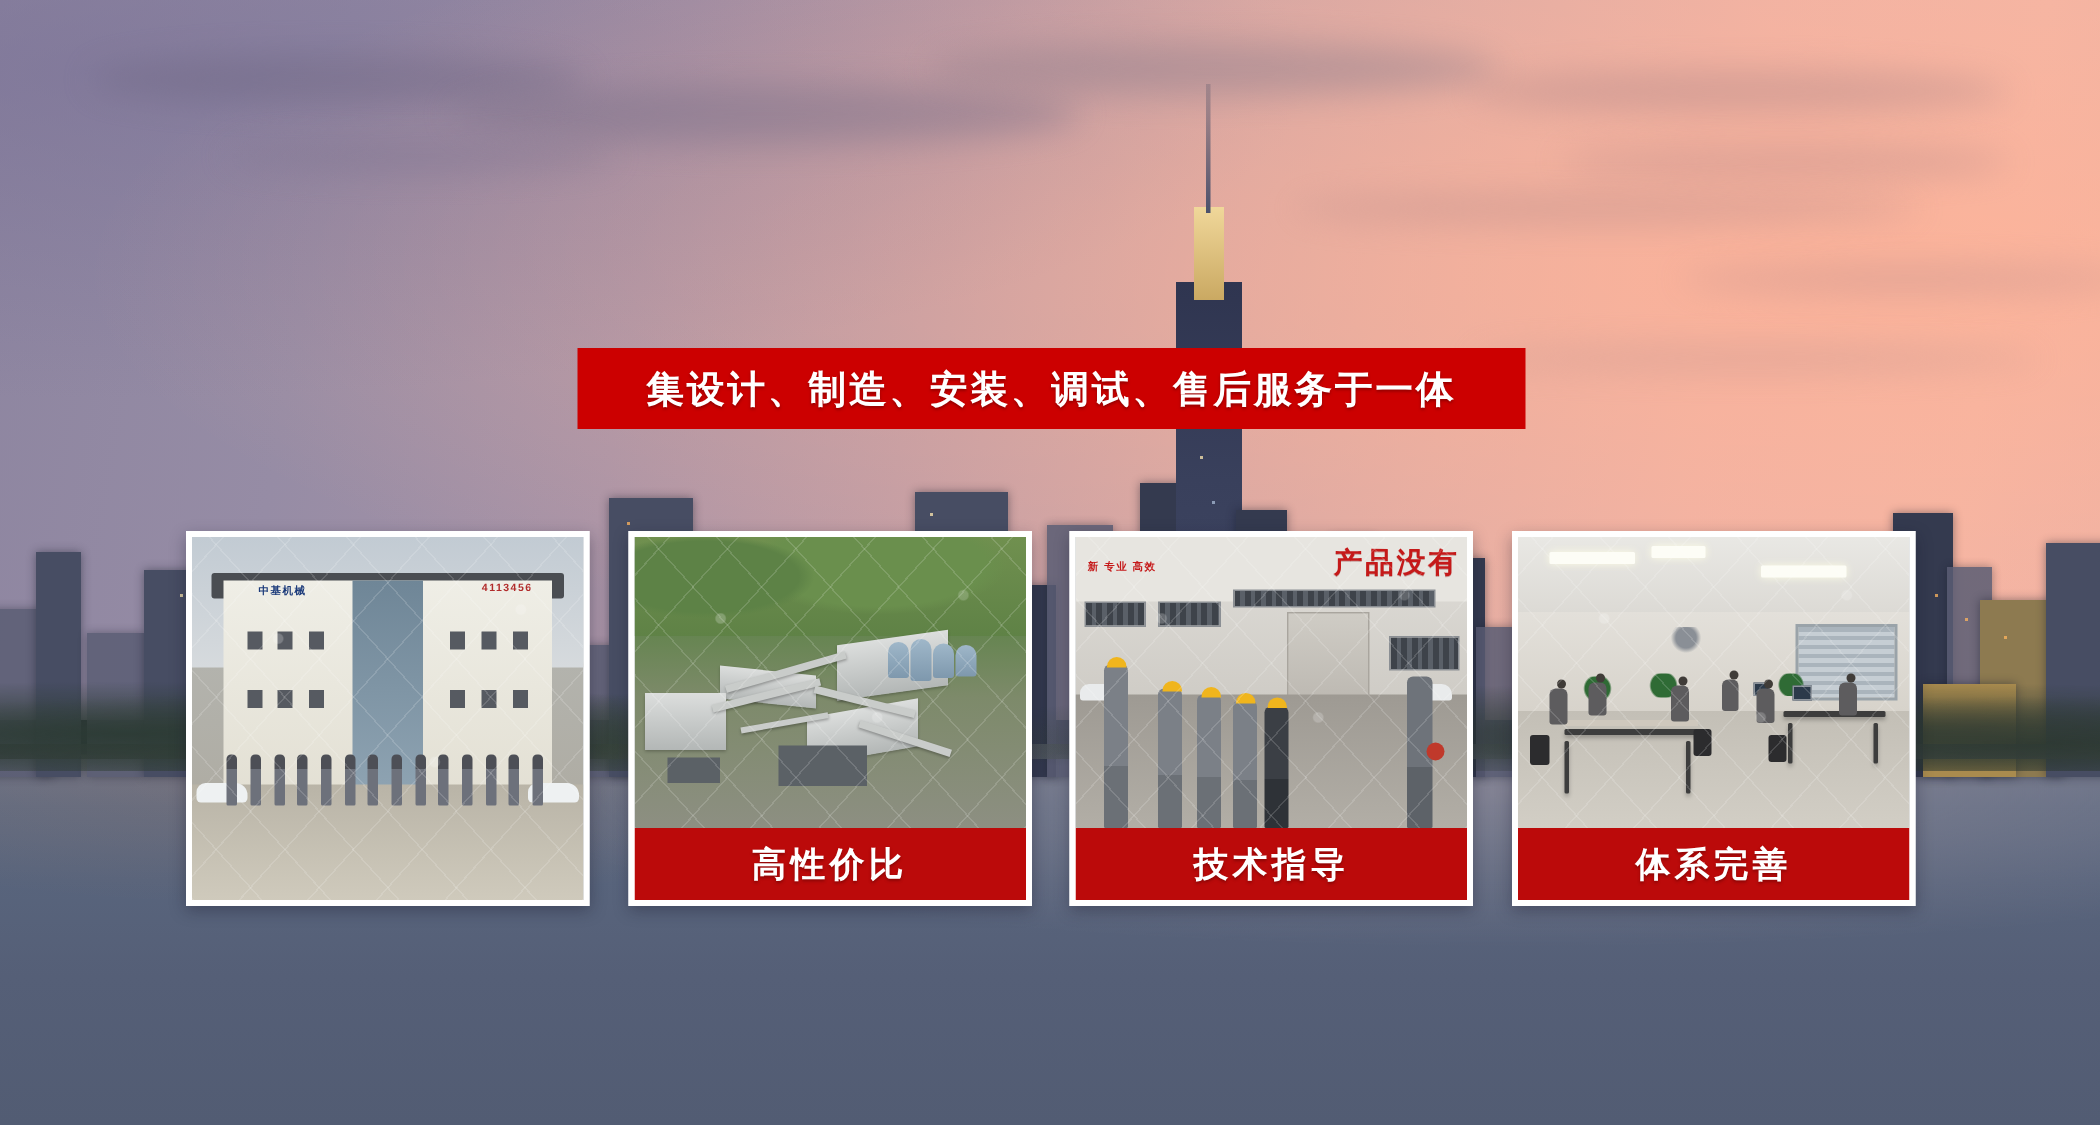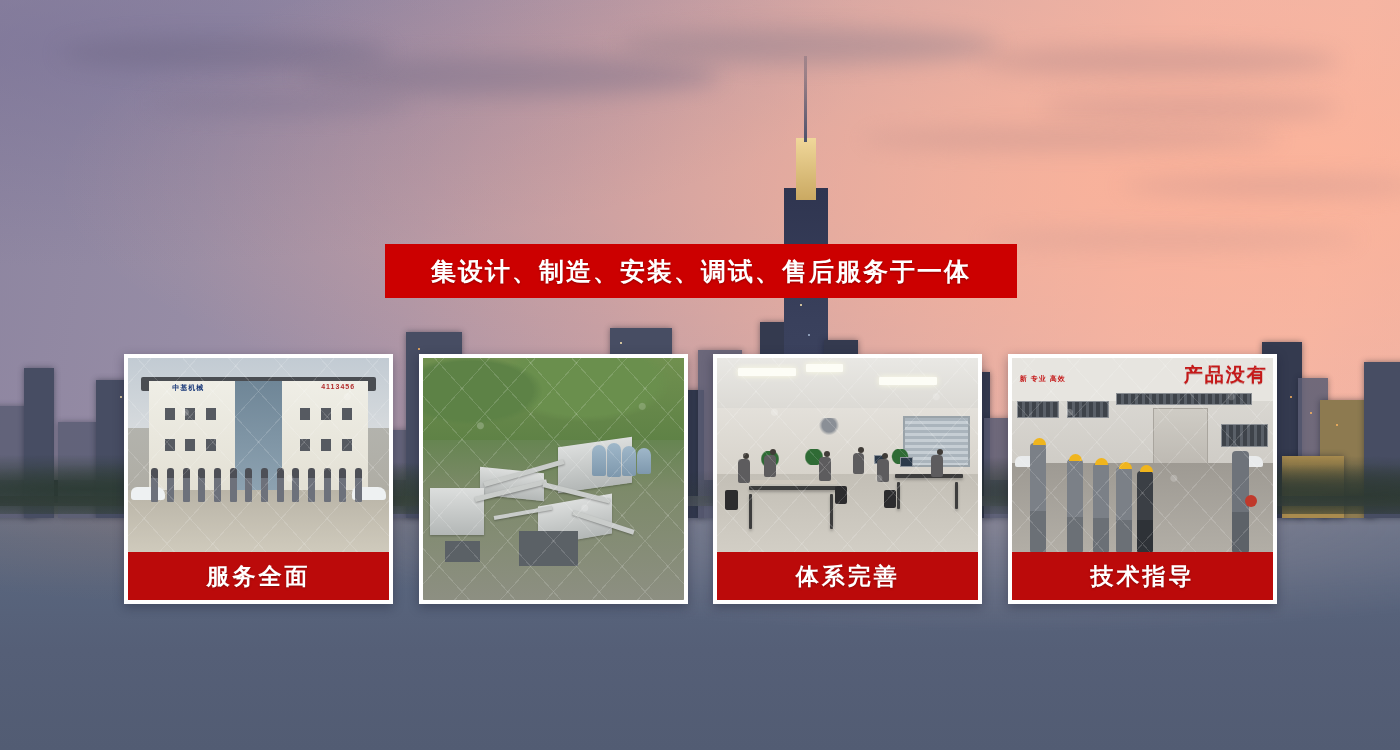--- a/index.html
+++ b/index.html
@@ -118,21 +118,21 @@
     letter-spacing:2px;
     line-height:1.1;
     text-shadow:
       2px 3px 0 rgba(60,50,70,.45),
       4px 6px 12px rgba(40,34,50,.40);
     white-space:nowrap;
   }
 
   
   .subbanner {
-    position:absolute; left:385px; top:244px;
+    position:absolute; left:385px; top:232px;
     width:632px; height:54px;
     background:#cc0000;
     display:flex; align-items:center; justify-content:center;text-align:right;
   }
   .subbanner span {
     color:#ffffff;
     font-size:25px;
     font-weight:600;
     letter-spacing:2px;
     white-space:nowrap;
@@ -377,21 +377,20 @@
             <div class="person" style="left:57%;"></div>
             <div class="person" style="left:63%;"></div>
             <div class="person" style="left:69%;"></div>
             <div class="person" style="left:75%;"></div>
             <div class="person" style="left:81%;"></div>
             <div class="person" style="left:87%;"></div>
           </div>
         </div>
         <div class="wm"></div>
       </div>
-      <div class="card-caption">服务全面</div>
     </div>
 
     <div class="card">
       <div class="card-photo">
         <div class="p2">
           <div class="p2-green"></div>
           <div class="p2-yard"></div>
           <div class="p2-plant">
             <div class="slab" style="left:52%;  top:4%;  width:30%; height:30%; transform:skewY(-8deg);"></div>
             <div class="slab" style="left:20%;  top:22%; width:26%; height:18%; transform:skewY(6deg);"></div>
@@ -405,20 +404,56 @@
             <div class="silo" style="left:84%; top:8%;  height:17%;"></div>
             <div class="conv" style="left:22%; top:30%; width:34%; height:5px; transform:rotate(-16deg);"></div>
             <div class="conv" style="left:18%; top:40%; width:30%; height:5px; transform:rotate(-14deg);"></div>
             <div class="conv" style="left:46%; top:30%; width:28%; height:5px; transform:rotate(14deg);"></div>
             <div class="conv" style="left:58%; top:48%; width:26%; height:5px; transform:rotate(18deg);"></div>
             <div class="conv" style="left:26%; top:52%; width:24%; height:4px; transform:rotate(-10deg);"></div>
           </div>
         </div>
         <div class="wm"></div>
       </div>
+      <div class="card-caption">高性价比</div>
+    </div>
+
+    <div class="card">
+      <div class="card-photo">
+        <div class="p4">
+          <div class="p4-wall"></div>
+          <div class="p4-band"></div>
+          <div class="p4-slogan">产品没有</div>
+          <div class="p4-slogan2">新
+专业
+高效</div>
+          <div class="p4-win" style="left:2%;  top:22%; width:16%; height:9%;"></div>
+          <div class="p4-win" style="left:21%; top:22%; width:16%; height:9%;"></div>
+          <div class="p4-win" style="left:40%; top:18%; width:52%; height:6%;"></div>
+          <div class="p4-win" style="left:80%; top:34%; width:18%; height:12%;"></div>
+          <div class="p4-door"></div>
+          <div class="p4-ground"></div>
+          <div class="car4" style="left:1%;"></div>
+          <div class="car4" style="right:4%;"></div>
+          <div class="w" style="left:7%;  height:56%;"></div>
+          <div class="helm" style="left:8%;  bottom:55%;"></div>
+          <div class="w" style="left:21%; height:48%;"></div>
+          <div class="helm" style="left:22%; bottom:47%;"></div>
+          <div class="w" style="left:31%; height:46%;"></div>
+          <div class="helm" style="left:32%; bottom:45%;"></div>
+          <div class="w" style="left:40%; height:44%;"></div>
+          <div class="helm" style="left:41%; bottom:43%;"></div>
+          <div class="w" style="left:48%; height:42%; background:linear-gradient(180deg,#3b3f45 0 60%,#2e3237 60% 100%);"></div>
+          <div class="helm" style="left:49%; bottom:41%;"></div>
+          <div class="boss" style="right:9%; height:52%;"></div>
+          <div class="ball" style="right:6%; bottom:23%;"></div>
+        </div>
+        <div class="wm"></div>
+      </div>
+      <div class="card-caption">技术指导</div>
     </div>
 
     <div class="card">
       <div class="card-photo">
         <div class="p3">
           <div class="p3-ceiling"></div>
           <div class="p3-light" style="left:8%;  top:5%;  width:22%;"></div>
           <div class="p3-light" style="left:62%; top:10%; width:22%;"></div>
           <div class="p3-light" style="left:34%; top:3%;  width:14%;"></div>
           <div class="p3-wall"></div>
@@ -451,49 +486,14 @@
           <div class="head" style="left:84%; top:47%;"></div>
           <div class="chair" style="left:3%;  top:68%; width:13px; height:20px;"></div>
           <div class="chair" style="left:45%; top:66%; width:12px; height:18px;"></div>
           <div class="chair" style="left:64%; top:68%; width:12px; height:18px;"></div>
         </div>
         <div class="wm"></div>
       </div>
       <div class="card-caption">体系完善</div>
     </div>
 
-    <div class="card">
-      <div class="card-photo">
-        <div class="p4">
-          <div class="p4-wall"></div>
-          <div class="p4-band"></div>
-          <div class="p4-slogan">产品没有</div>
-          <div class="p4-slogan2">新
-专业
-高效</div>
-          <div class="p4-win" style="left:2%;  top:22%; width:16%; height:9%;"></div>
-          <div class="p4-win" style="left:21%; top:22%; width:16%; height:9%;"></div>
-          <div class="p4-win" style="left:40%; top:18%; width:52%; height:6%;"></div>
-          <div class="p4-win" style="left:80%; top:34%; width:18%; height:12%;"></div>
-          <div class="p4-door"></div>
-          <div class="p4-ground"></div>
-          <div class="car4" style="left:1%;"></div>
-          <div class="car4" style="right:4%;"></div>
-          <div class="w" style="left:7%;  height:56%;"></div>
-          <div class="helm" style="left:8%;  bottom:55%;"></div>
-          <div class="w" style="left:21%; height:48%;"></div>
-          <div class="helm" style="left:22%; bottom:47%;"></div>
-          <div class="w" style="left:31%; height:46%;"></div>
-          <div class="helm" style="left:32%; bottom:45%;"></div>
-          <div class="w" style="left:40%; height:44%;"></div>
-          <div class="helm" style="left:41%; bottom:43%;"></div>
-          <div class="w" style="left:48%; height:42%; background:linear-gradient(180deg,#3b3f45 0 60%,#2e3237 60% 100%);"></div>
-          <div class="helm" style="left:49%; bottom:41%;"></div>
-          <div class="boss" style="right:9%; height:52%;"></div>
-          <div class="ball" style="right:6%; bottom:23%;"></div>
-        </div>
-        <div class="wm"></div>
-      </div>
-      <div class="card-caption">技术指导</div>
-    </div>
-
   </div>
 </div>
 
 </body></html>

